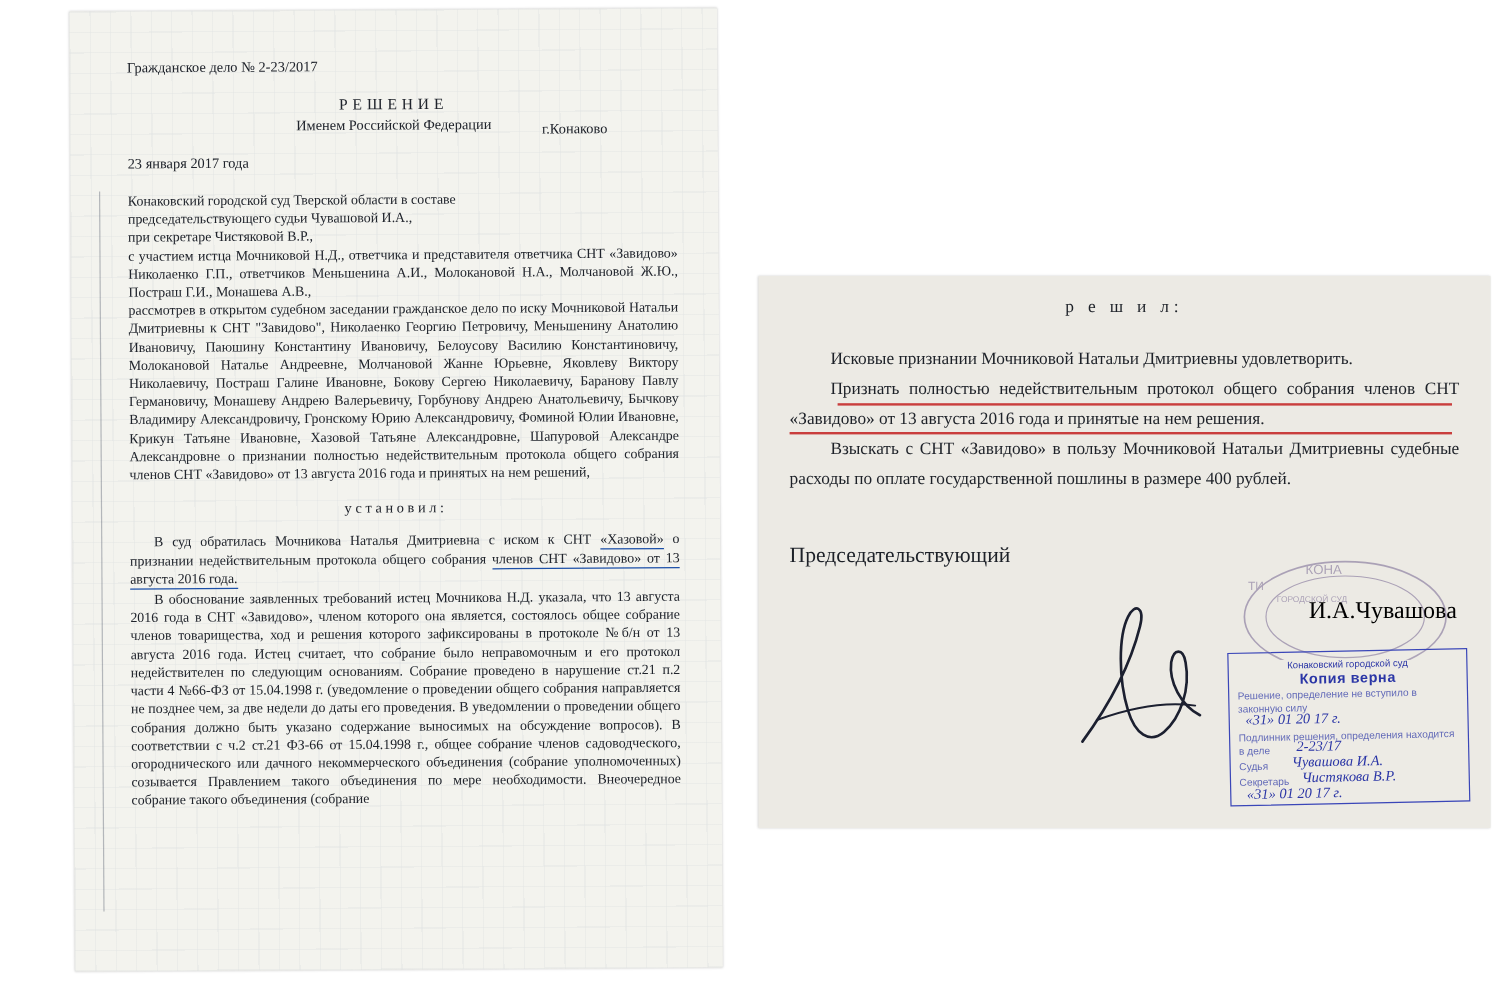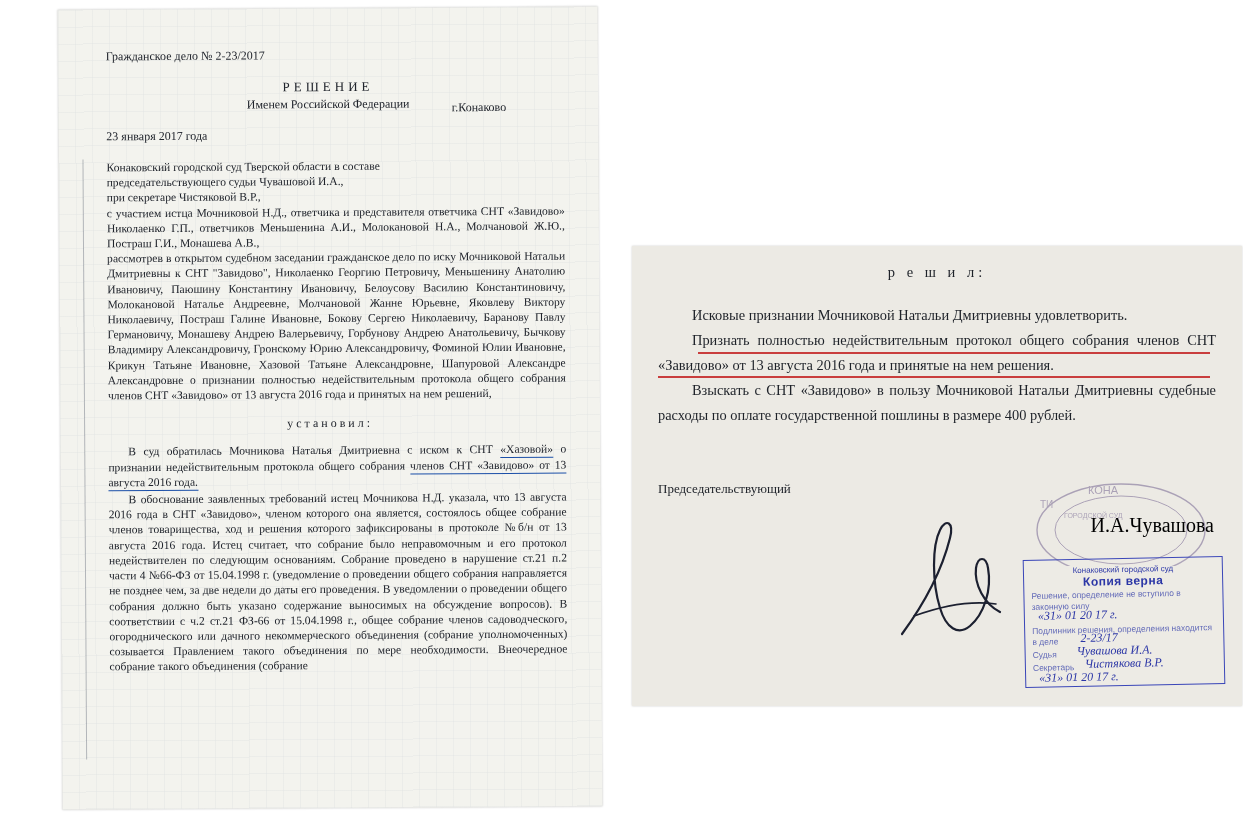--- a/index.html
+++ b/index.html
@@ -95,21 +95,21 @@
     top: 150px;
     width: 1px;
     height: 600px;
     background: rgba(60,70,90,0.35);
   }
 
   
   .page-right {
     position: absolute;
     left: 632px;
-    top: 246px;
+    top: 230px;
     width: 610px;
     height: 460px;
     background: #eceae4;
     overflow: hidden;
     box-shadow: 0 0 2px rgba(0,0,0,0.2);
   }
   .page-right .inner {
     position: relative;
     padding: 14px 26px 0 26px;
     color: #1d2128;
@@ -128,22 +128,22 @@
     text-indent: 34px;
     margin: 0;
   }
   .red-line {
     position: absolute;
     height: 2px;
     background: #c32020;
     opacity: .85;
   }
   .r-signline {
-    margin-top: 48px;
-    font-size: 13px;
+    margin-top: 38px;
+    font-size: 18px;
   }
   .r-judge {
     position: absolute;
     right: 28px;
     top: 268px;
     font-size: 20px;
   }
 
   
   .signature {

